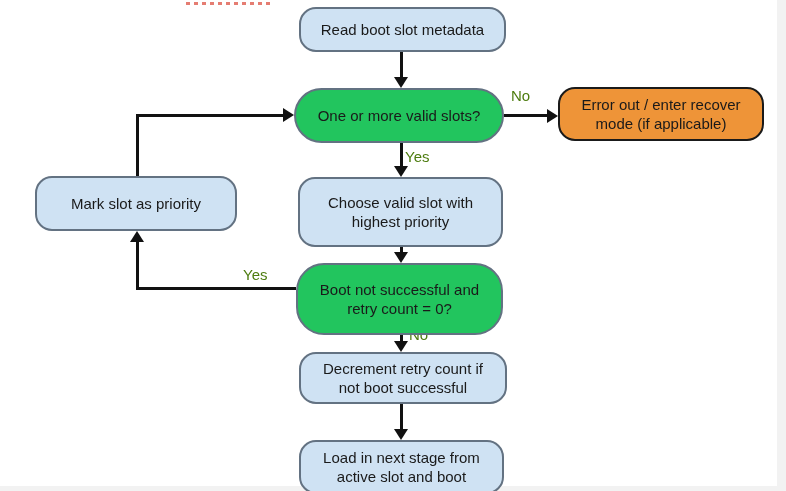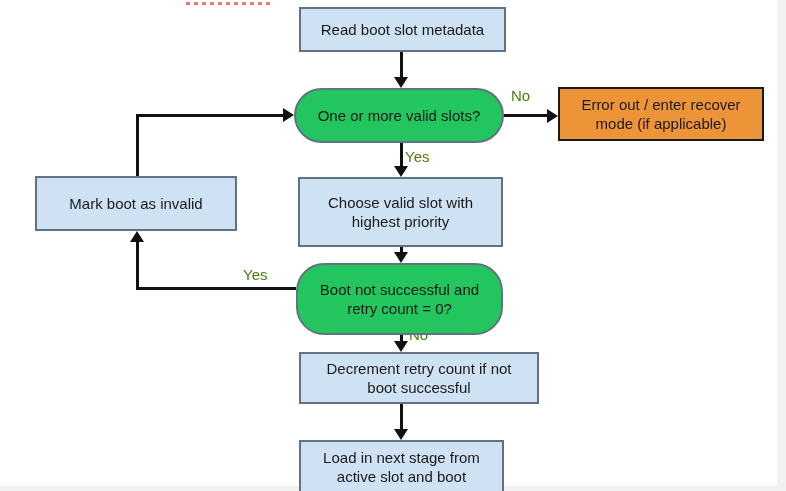--- a/index.html
+++ b/index.html
@@ -14,20 +14,21 @@
   .gutter { position: absolute; background: #f2f2f2; }
   .node {
     position: absolute;
     display: flex;
     align-items: center;
     justify-content: center;
     text-align: center;
     font-size: 15px;
     line-height: 1.3;
     color: #1a1a1a;
+    border-radius: 17px;
   }
   .process {
     background: #cfe2f3;
     border: 2px solid #637282;
     padding: 0 12px;
   }
   .decision {
     background: #22c55e;
     border: 2px solid #637282;
     border-radius: 28px;
@@ -111,19 +112,19 @@
 <div class="edge-label" style="left:409px; top:326px;">No</div>
 
 <div class="node process" style="left:299px; top:7px; width:207px; height:45px;">Read boot slot metadata</div>
 
 <div class="node decision" style="left:294px; top:88px; width:210px; height:55px;">One or more valid slots?</div>
 
 <div class="node alert" style="left:558px; top:87px; width:206px; height:54px;">Error out / enter recover mode (if applicable)</div>
 
 <div class="node process" style="left:298px; top:177px; width:205px; height:70px;">Choose valid slot with highest priority</div>
 
-<div class="node process" style="left:35px; top:176px; width:202px; height:55px;">Mark boot as invalid</div>
+<div class="node process" style="left:35px; top:176px; width:202px; height:55px;">Mark slot as priority</div>
 
 <div class="node decision" style="left:296px; top:263px; width:207px; height:72px;">Boot not successful and retry count = 0?</div>
 
-<div class="node process" style="left:299px; top:352px; width:240px; height:52px;">Decrement retry count if not boot successful</div>
+<div class="node process" style="left:299px; top:352px; width:208px; height:52px;">Decrement retry count if not boot successful</div>
 
 <div class="node process" style="left:299px; top:440px; width:205px; height:54px;">Load in next stage from active slot and boot</div>
 
 </body></html>

